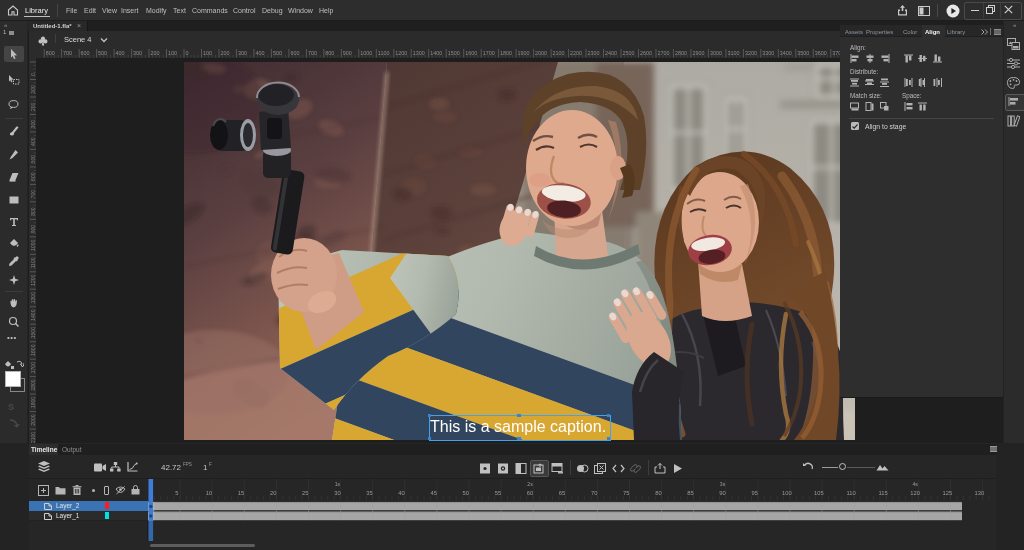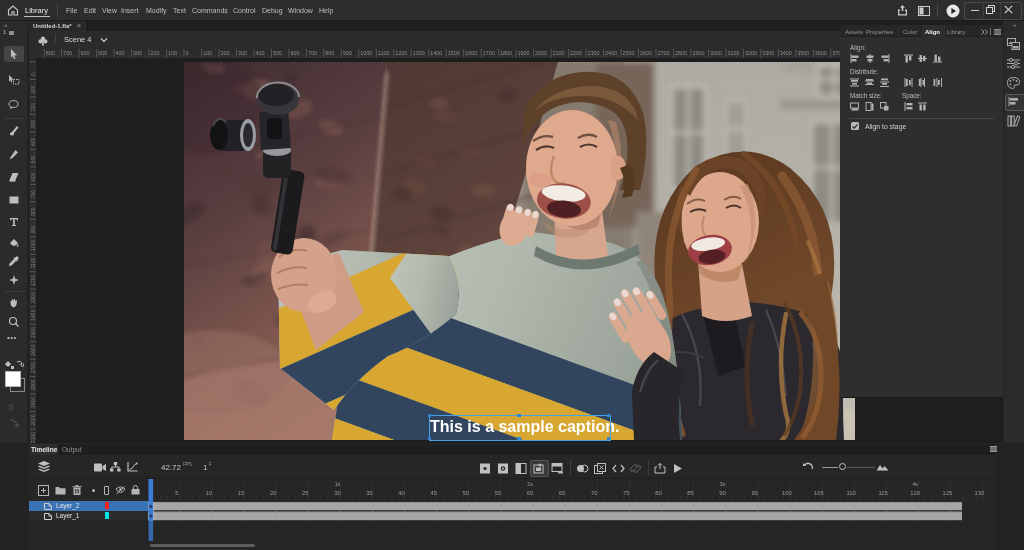--- a/index.html
+++ b/index.html
@@ -809,21 +809,21 @@
 <ellipse cx="462.5" cy="228" rx="3.2" ry="4" fill="#ead9d2"></ellipse>
 <rect x="469" y="228" width="9" height="40" rx="4.5" fill="#d9a88f"></rect>
 <ellipse cx="473.5" cy="232" rx="3.2" ry="4" fill="#ead9d2"></ellipse>
 <rect x="479" y="238" width="9" height="32" rx="4.5" fill="#d9a88f"></rect>
 <ellipse cx="483.5" cy="242" rx="3.2" ry="4" fill="#ead9d2"></ellipse>
 </g>
 <path d="M 450,378 L 448,330 Q 452,304 470,290 L 500,310 Q 492,344 496,378 Z" fill="#28262a"></path>
 <path d="M 456,330 Q 462,308 474,298" stroke="#45434b" stroke-width="2.5" fill="none"></path>
 </svg>
 <div class="txt" style="left:518px;top:414px;width:0;text-align:center;overflow:visible;"></div>
-<div class="txt" style="left:430px;top:417.5px;font-size:16px;color:#fff;font-weight:bold;">This is a sample caption.</div>
+<div class="txt" style="left:430px;top:417.5px;font-size:16px;color:#fff;">This is a sample caption.</div>
 <div class="abs" style="left:429px;top:415px;width:180px;height:24px;border:1px solid #47a1e7;"></div>
 <div class="abs" style="left:427.5px;top:413.5px;width:3.5px;height:3.5px;background:#2f86d4;"></div>
 <div class="abs" style="left:606.5px;top:413.5px;width:3.5px;height:3.5px;background:#2f86d4;"></div>
 <div class="abs" style="left:427.5px;top:436.5px;width:3.5px;height:3.5px;background:#2f86d4;"></div>
 <div class="abs" style="left:606.5px;top:436.5px;width:3.5px;height:3.5px;background:#2f86d4;"></div>
 <div class="abs" style="left:517px;top:413.5px;width:3.5px;height:3.5px;background:#2f86d4;"></div>
 <div class="abs" style="left:517px;top:436.5px;width:3.5px;height:3.5px;background:#2f86d4;"></div>
 <div class="abs" style="left:840px;top:25px;width:163px;height:373px;background:#2e2e2e;border-bottom:1px solid #1a1a1a;box-sizing:border-box;"></div>
 <div class="abs" style="left:840px;top:25px;width:163px;height:12px;background:#272727;border-bottom:1px solid #1f1f1f;box-sizing:border-box;"></div>
 <div class="abs" style="left:922px;top:25px;width:23px;height:12px;background:#2e2e2e;"></div>

